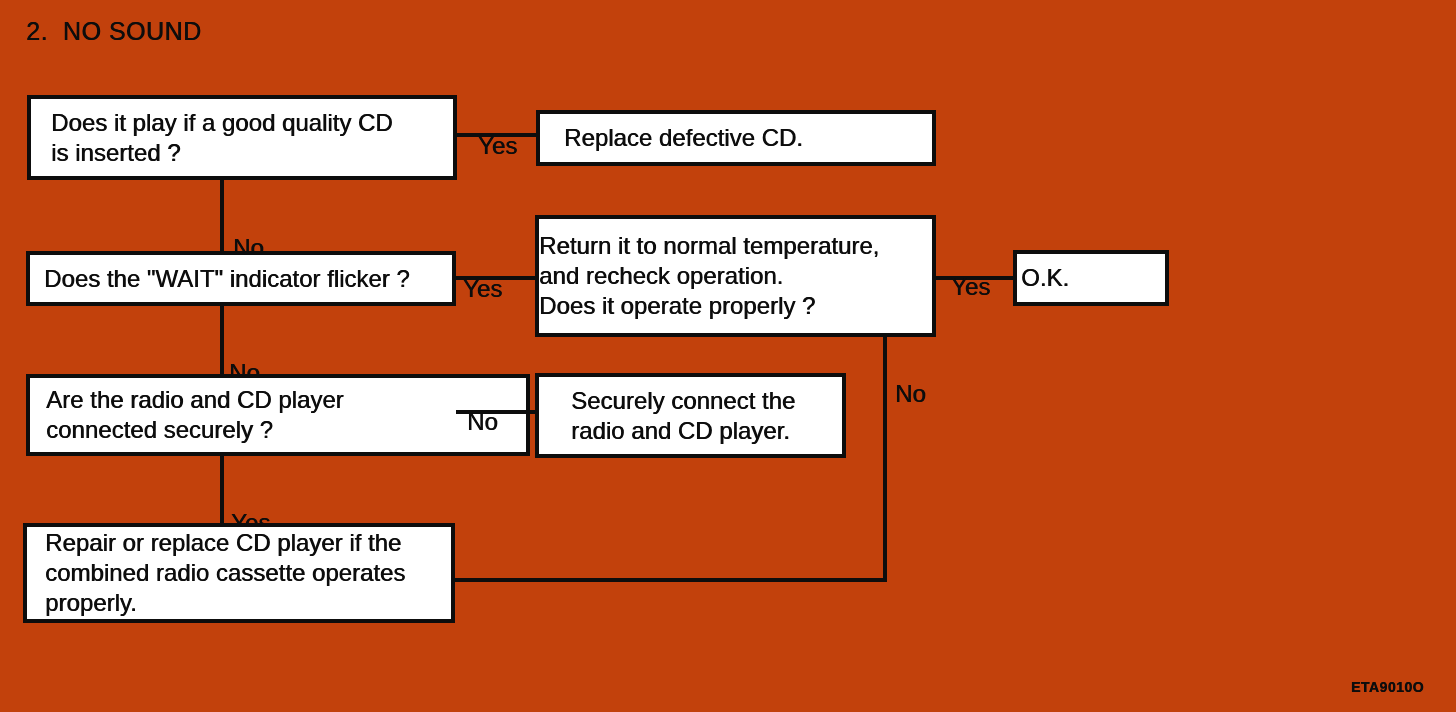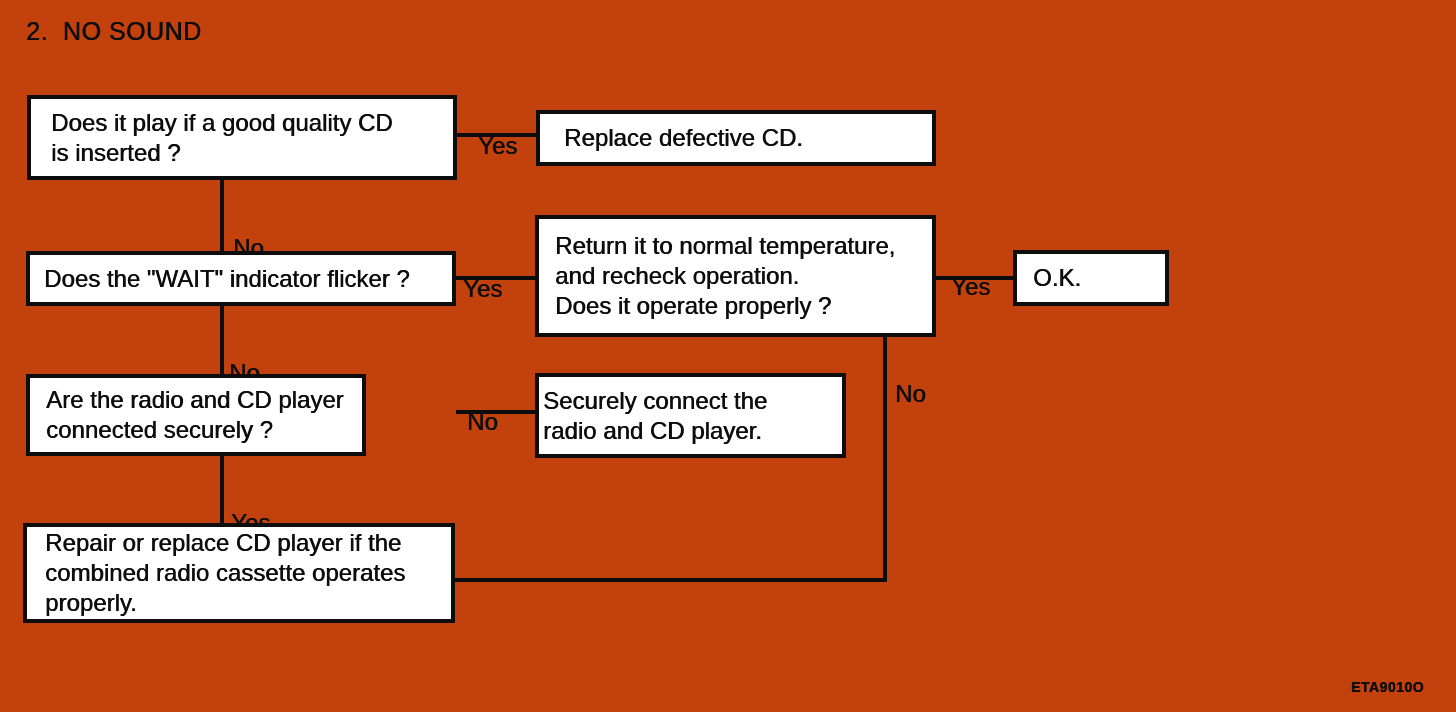--- a/index.html
+++ b/index.html
@@ -85,48 +85,48 @@
   <div class="vline" style="left:220px; top:180px; height:71px;"></div>
   <div class="lbl" style="left:233px; top:202px;">No</div>
 
   <div class="box" style="left:26px; top:251px; width:430px; height:55px; padding-left:14px;">
     <div class="ln">Does the "WAIT" indicator flicker ?</div>
   </div>
 
   <div class="hline" style="left:456px; top:276px; width:79px;"></div>
   <div class="lbl" style="left:463px; top:243px;">Yes</div>
 
-  <div class="box" style="left:535px; top:215px; width:401px; height:122px; padding-left:16px;">
+  <div class="box" style="left:535px; top:215px; width:401px; height:122px; ">
     <div class="ln">Return it to normal temperature,</div>
     <div class="ln">and recheck operation.</div>
     <div class="ln">Does it operate properly ?</div>
   </div>
 
   <div class="hline" style="left:936px; top:276px; width:77px;"></div>
   <div class="lbl" style="left:951px; top:241px;">Yes</div>
 
-  <div class="box" style="left:1013px; top:250px; width:156px; height:56px; padding-left:16px;">
+  <div class="box" style="left:1013px; top:250px; width:156px; height:56px; padding-left:4px;">
     <div class="ln">O.K.</div>
   </div>
 
   <div class="vline" style="left:883px; top:337px; height:245px;"></div>
   <div class="lbl" style="left:895px; top:348px;">No</div>
 
   <div class="vline" style="left:220px; top:306px; height:68px;"></div>
   <div class="lbl" style="left:229px; top:327px;">No</div>
 
-  <div class="box" style="left:26px; top:374px; width:340px; height:82px; padding-left:16px;">
+  <div class="box" style="left:26px; top:374px; width:504px; height:82px; padding-left:16px;">
     <div class="ln">Are the radio and CD player</div>
     <div class="ln">connected securely ?</div>
   </div>
 
   <div class="hline" style="left:456px; top:410px; width:79px;"></div>
   <div class="lbl" style="left:467px; top:376px;">No</div>
 
-  <div class="box" style="left:535px; top:373px; width:311px; height:85px; padding-left:4px;">
+  <div class="box" style="left:535px; top:373px; width:311px; height:85px; padding-left:32px;">
     <div class="ln">Securely connect the</div>
     <div class="ln">radio and CD player.</div>
   </div>
 
   <div class="vline" style="left:220px; top:456px; height:67px;"></div>
   <div class="lbl" style="left:231px; top:477px;">Yes</div>
 
   <div class="box" style="left:23px; top:523px; width:432px; height:100px; padding-left:18px;">
     <div class="ln">Repair or replace CD player if the</div>
     <div class="ln">combined radio cassette operates</div>

